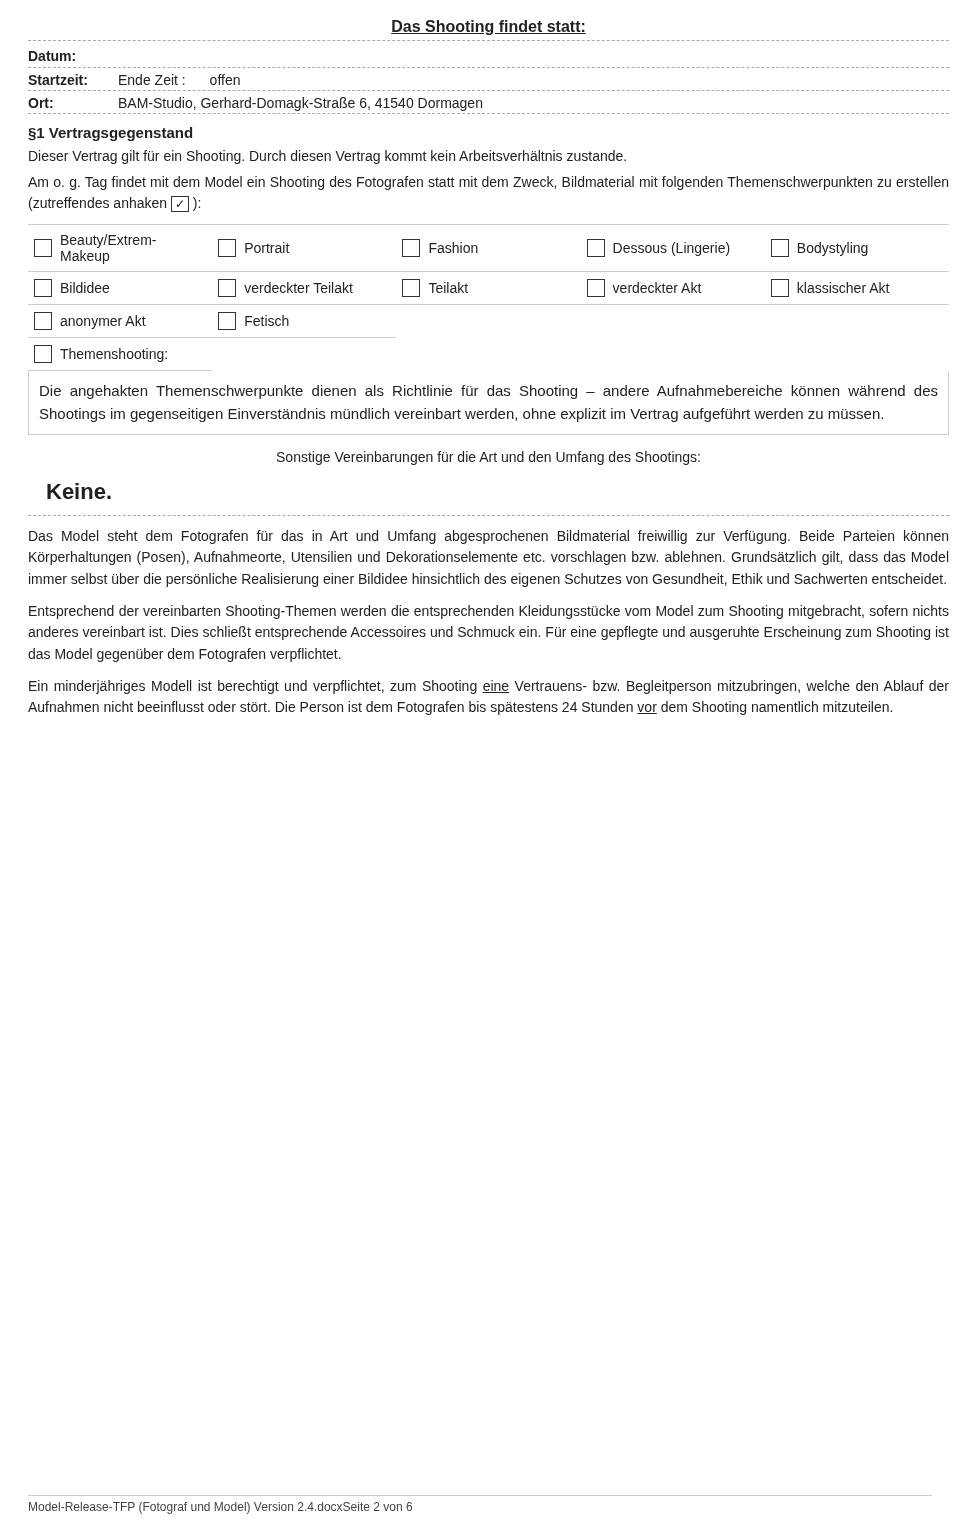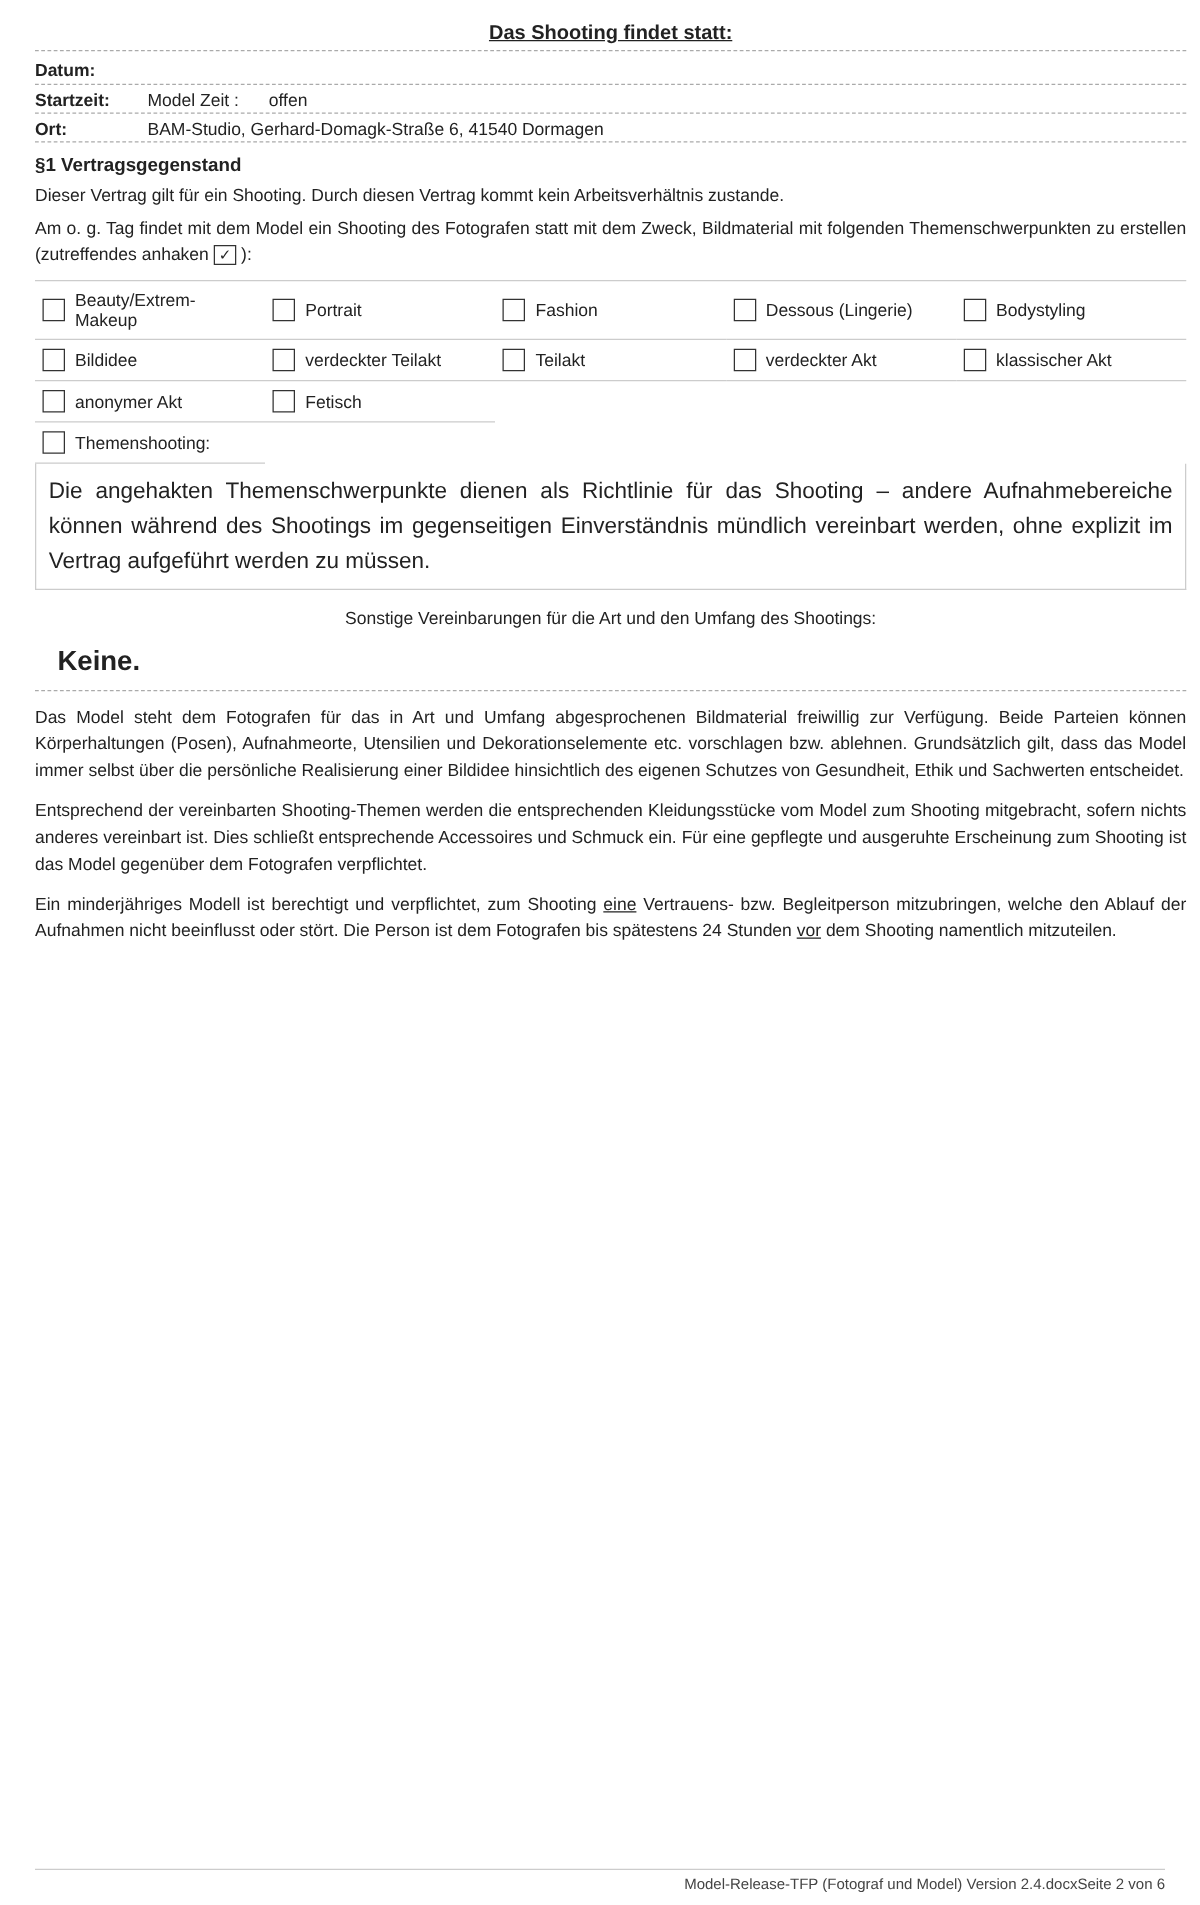--- a/index.html
+++ b/index.html
@@ -78,41 +78,41 @@
       display: inline-flex;
       align-items: center;
       justify-content: center;
       flex-shrink: 0;
       font-size: 13px;
     }
     .info-box {
       border: 1px solid #ccc;
       border-top: none;
       padding: 8px 10px;
-      font-size: 18px;
+      font-size: 15px;
       line-height: 1.55;
       text-align: justify;
     }
     .sonstige-section {
       margin: 14px 0 8px 0;
       font-size: 14px;
       text-align: center;
     }
     .keine-text {
       font-size: 22px;
       font-weight: bold;
       margin: 14px 0 10px 18px;
     }
     .footer {
       position: absolute;
       bottom: 10px;
       left: 28px;
       right: 28px;
       display: flex;
-      justify-content: flex-end;
+      justify-content: flex-start;
       font-size: 12px;
       color: #444;
       border-top: 1px solid #ccc;
       padding-top: 4px;
     }
     .underline-word {
       text-decoration: underline;
     }
     .paragraph {
       margin: 10px 0;
@@ -134,21 +134,21 @@
   <hr class="dashed-line">
 
   <div class="field-row date-row">
     <span class="field-label">Datum:</span>
     <span class="field-value"></span>
   </div>
 
   <div class="field-row">
     <span class="field-label">Startzeit:</span>
     <span class="field-value">
-      <span style="margin-right:20px;">Model Zeit :</span>
+      <span style="margin-right:20px;">Ende Zeit :</span>
       <span>offen</span>
     </span>
   </div>
 
   <div class="field-row">
     <span class="field-label">Ort:</span>
     <span class="field-value">BAM-Studio, Gerhard-Domagk-Straße 6, 41540 Dormagen</span>
   </div>
 
   <div class="section-title">§1 Vertragsgegenstand</div>

